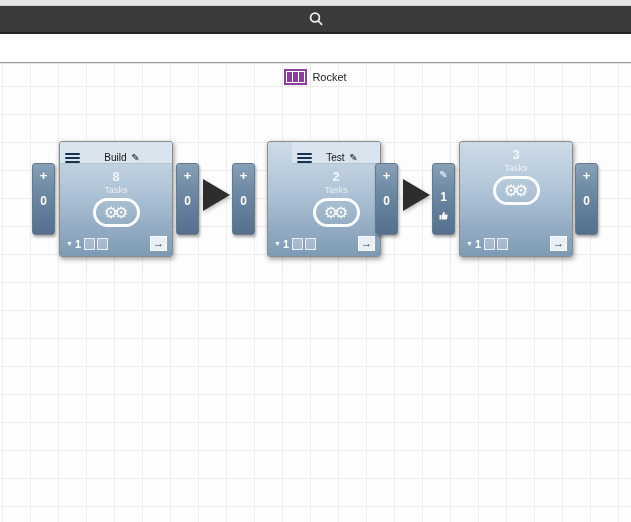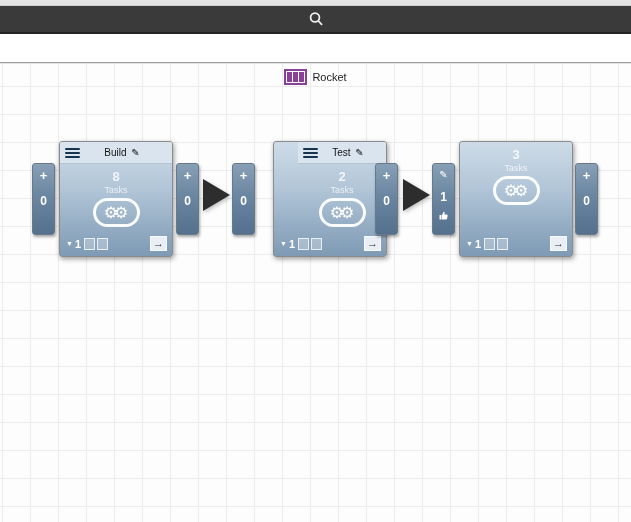--- a/index.html
+++ b/index.html
@@ -30,21 +30,21 @@
   .tab .plus{margin-top:5px;font-size:13px;font-weight:bold;line-height:14px;}
   .tab .count{margin-top:11px;font-size:12px;font-weight:bold;}
   .tab .edit-glyph{margin-top:5px;font-size:10px;line-height:12px;}
   .tab .count-mid{margin-top:9px;font-size:12px;font-weight:bold;}
   .tab .thumb{margin-top:7px;line-height:0;}
   
   .card{position:absolute;width:114px;height:116px;border:1px solid #8b8b8b;border-radius:3px;box-sizing:border-box;
     background:linear-gradient(180deg,#cddbe7 0%,#b2c6d8 40%,#7e9ab4 100%);
     box-shadow:1px 2px 5px rgba(0,0,0,.4);cursor:pointer;}
   .card-header{position:relative;height:21px;background:#dae4ee;border-bottom:1px solid #b3c2d1;
-    border-radius:2px 2px 0 0;display:flex;align-items:center;padding:0 5px;}
+    border-radius:2px 2px 0 0;display:flex;align-items:flex-end;padding:0 5px;}
   .menu-icon{width:15px;display:flex;flex-direction:column;gap:2px;cursor:pointer;}
   .menu-icon i{height:2px;background:#16344f;border-radius:1px;}
   .card-title{position:absolute;left:20px;right:8px;text-align:center;font-size:10px;color:#131313;white-space:nowrap;}
   .edit-icon{font-size:10px;color:#111;margin-left:2px;cursor:pointer;}
   .card-center{text-align:center;}
   .task-count{margin-top:5px;font-size:13px;font-weight:bold;color:rgba(255,255,255,.8);}
   .task-label{font-size:9px;color:rgba(255,255,255,.75);margin-top:1px;}
   .gears-icon{margin:3px auto 0;width:47px;height:29px;border:3px solid rgba(255,255,255,.95);border-radius:16px;
     display:flex;align-items:center;justify-content:center;color:#fff;box-sizing:border-box;}
   .gears-icon span{font-size:16px;letter-spacing:-4px;line-height:1;padding-right:4px;}
@@ -123,21 +123,21 @@
       <div class="plus">+</div>
       <div class="count">0</div>
     </div>
 
     <div class="connector" style="left:203px;top:115px;"></div>
 
     <div class="tab" style="left:232px;top:99px;">
       <div class="plus">+</div>
       <div class="count">0</div>
     </div>
-    <div class="card" style="left:273px;top:77px;padding-left:24px;">
+    <div class="card" style="left:267px;top:77px;padding-left:24px;">
       <div class="card-header">
         <span class="menu-icon">
             <i></i>
             <i></i>
             <i></i>
           </span>
         <span class="card-title">
           <span>Test</span>
           <span class="edit-icon">✎</span>
         </span>

